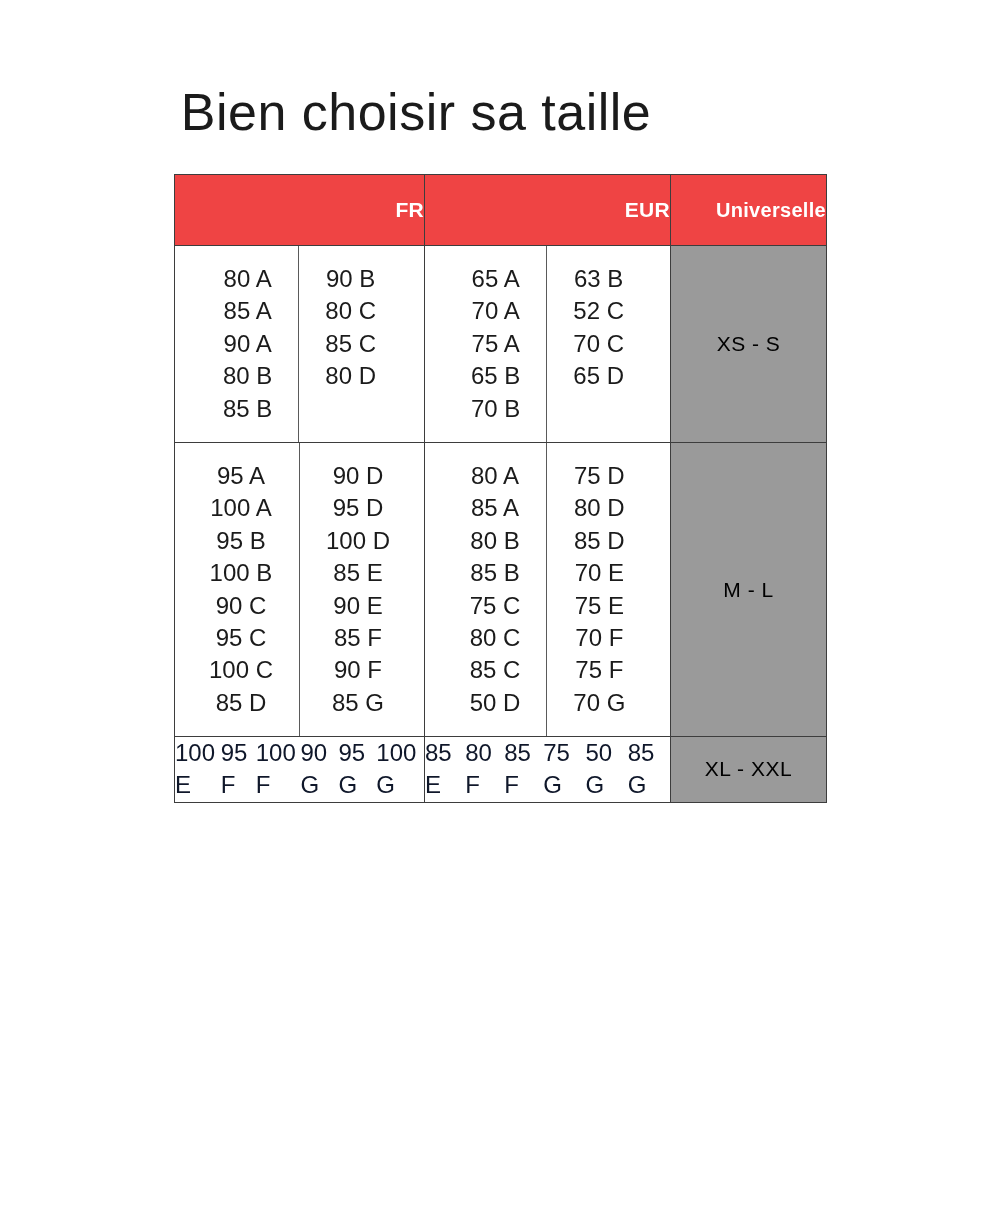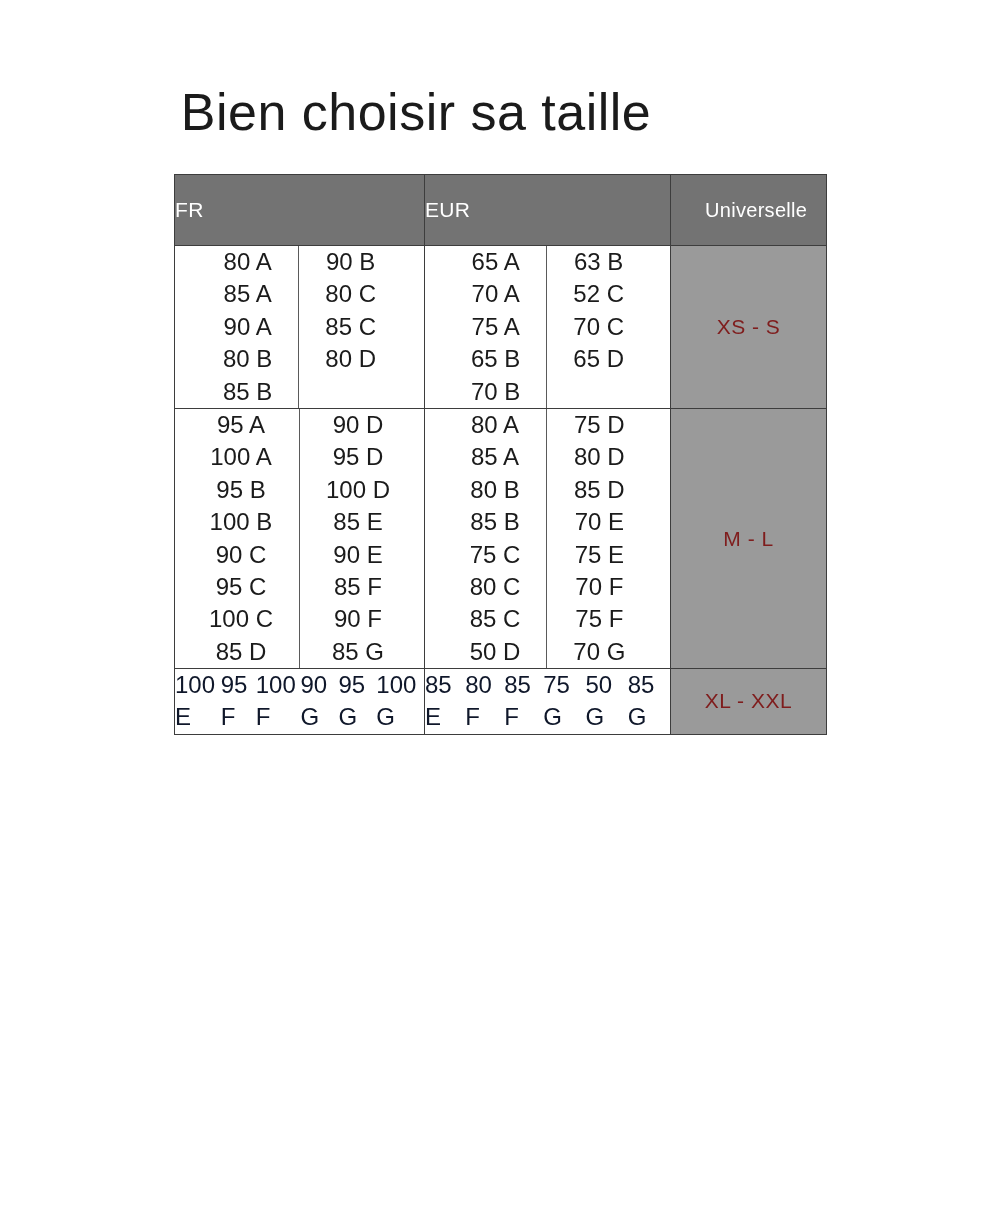--- a/index.html
+++ b/index.html
@@ -43,66 +43,66 @@
   .size-table td, .size-table th {
     border: 1px solid #3d3d3d;
     padding: 0;
     vertical-align: middle;
   }
   .col-fr { width: 250px; }
   .col-eur { width: 246px; }
   .col-uni { width: 156px; }
 
   thead th {
-    background: #737373;
+    background: #ef4444;
     color: #ffffff;
-    font-weight: 400;
+    font-weight: 700;
     font-size: 21px;
     height: 70px;
-    text-align: left;
+    text-align: right;
     letter-spacing: 0.3px;
   }
   thead th.header-uni {
     font-size: 20px;
     padding-left: 34px;
   }
 
   .cell-pad {
     padding: 22px 8px 24px 8px;
   }
   .twocol {
     display: flex;
     justify-content: center;
     align-items: flex-start;
   }
   .subcol {
     display: flex;
     flex-direction: column;
     align-items: center;
-    padding: 0 26px;
+    padding: 17px 26px;
     font-size: 24px;
     line-height: 1.35;
     color: #1b1b1b;
   }
   .subcol.left {
     border-right: 1px solid #5a5a5a;
   }
   .subcol span {
     white-space: nowrap;
   }
   .singlecol {
     display: flex;
     align-items: center;
     font-size: 24px;
     line-height: 1.35;
     color: #0f172a;
   }
   td.universal {
     background: #9a9a9a;
-    color: #7f1d1d;
+    color: #000000;
     text-align: center;
     font-size: 21px;
     letter-spacing: 0.5px;
   }
 </style>
 </head>
 <body>
 
 <div class="page">
 

